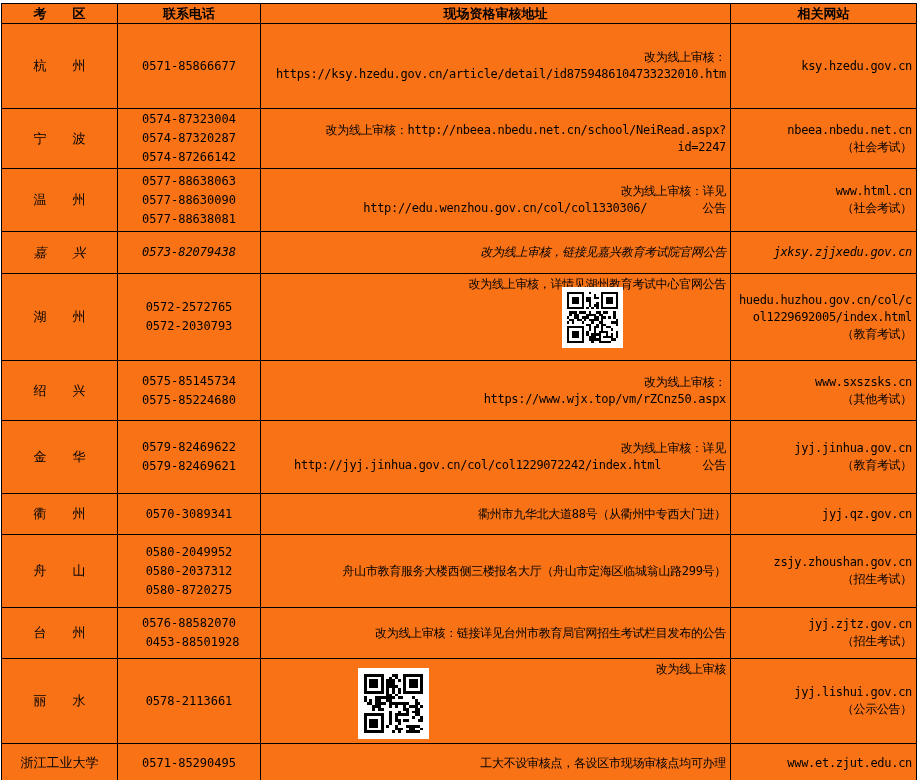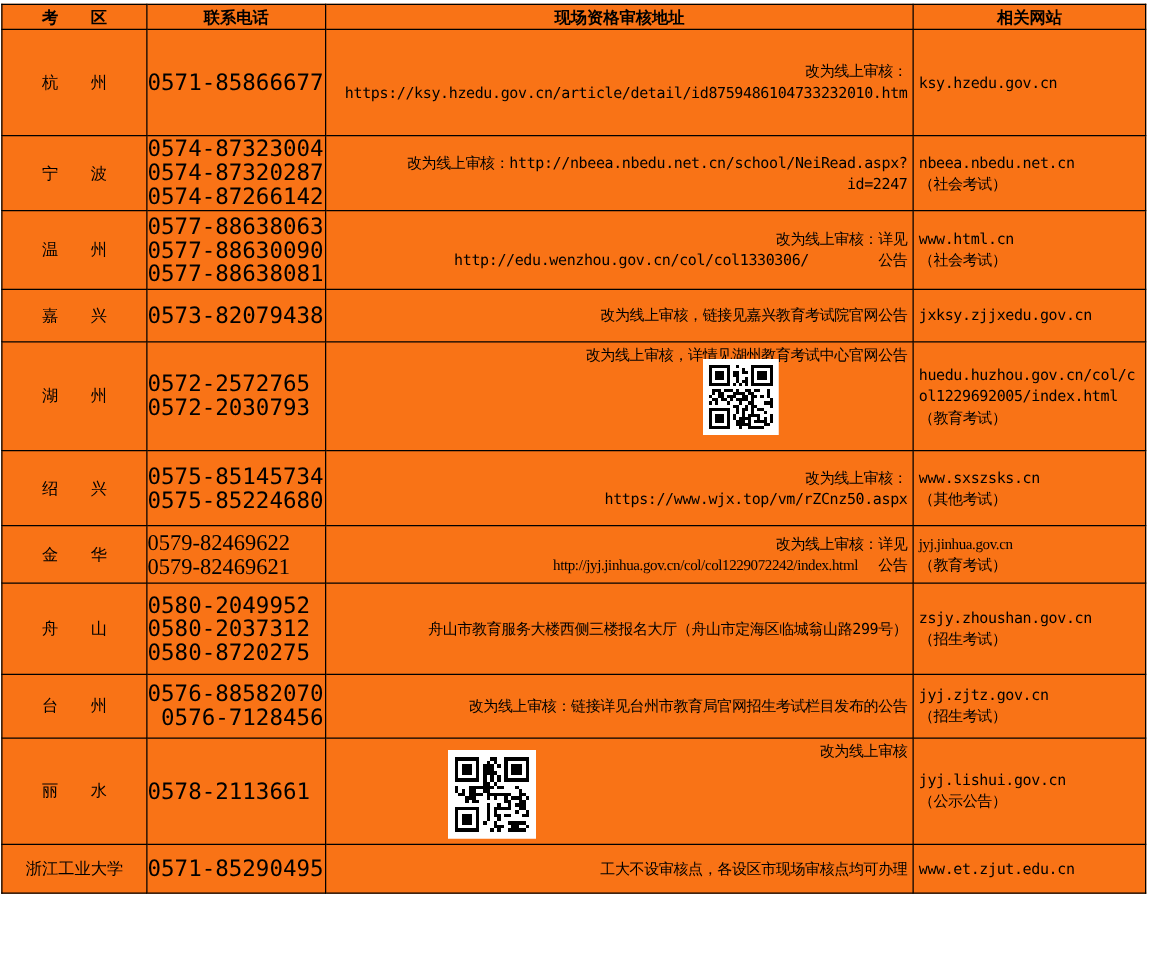--- a/index.html
+++ b/index.html
@@ -3,25 +3,25 @@
 <meta charset="utf-8">
 <style>
   html,body{margin:0;padding:0;background:#fff;}
   body{width:920px;height:780px;position:relative;overflow:hidden;
        font-family:"DejaVu Sans Mono","Liberation Sans",sans-serif;color:#000;}
   table{position:absolute;left:1px;top:3px;width:915px;
         border-collapse:collapse;table-layout:fixed;background:#f97316;}
   td,th{border:1px solid #000;padding:0;overflow:hidden;}
   th{font-size:13px;font-weight:bold;text-align:center;vertical-align:middle;}
   .c1{font-size:13px;text-align:center;vertical-align:middle;white-space:pre;}
-  .c2{font-size:18px;text-align:left;vertical-align:middle;white-space:pre;line-height:19px;}
+  .c2{font-size:12px;text-align:center;vertical-align:middle;white-space:pre;line-height:19px;}
   .c3{font-size:12px;vertical-align:middle;text-align:right;padding:2px 4px 2px 7px;
       letter-spacing:-0.3px;line-height:17px;position:relative;}
   .addr{white-space:pre-wrap;}
-  .c4{font-size:12px;text-align:left;vertical-align:middle;white-space:pre-line;
+  .c4{font-size:12px;text-align:right;vertical-align:middle;white-space:pre-line;
       line-height:17px;letter-spacing:-0.3px;word-break:break-all;padding:0 4px;}
   tr.vtop .c3{vertical-align:top;}
   .qr{position:absolute;display:block;}
 </style>
 </head>
 <body>
 
 <table>
   <colgroup>
     <col style="width:116px">
@@ -64,21 +64,21 @@
     <td class="c2">0577-88638063
 0577-88630090
 0577-88638081</td>
     <td class="c3">
           <div class="addr">改为线上审核：详见
 http://edu.wenzhou.gov.cn/col/col1330306/        公告</div>
         </td>
     <td class="c4">www.html.cn
 （社会考试）</td>
   </tr>
-      <tr style="height: 42px;">
+      <tr style="height: 42px; font-style: italic;">
     <td class="c1">嘉　　兴</td>
     <td class="c2">0573-82079438</td>
     <td class="c3">
           <div class="addr">改为线上审核，链接见嘉兴教育考试院官网公告</div>
         </td>
     <td class="c4">jxksy.zjjxedu.gov.cn</td>
   </tr>
       <tr class="vtop" style="height: 87px;">
     <td class="c1">湖　　州</td>
     <td class="c2">0572-2572765
@@ -228,46 +228,54 @@
     <td class="c1">绍　　兴</td>
     <td class="c2">0575-85145734
 0575-85224680</td>
     <td class="c3">
           <div class="addr">改为线上审核：
 https://www.wjx.top/vm/rZCnz50.aspx</div>
         </td>
     <td class="c4">www.sxszsks.cn
 （其他考试）</td>
   </tr>
-      <tr style="height: 46px; font-family: Liberation Serif, serif;">
+      <tr style="height: 73px;">
     <td class="c1">金　　华</td>
     <td class="c2">0579-82469622
 0579-82469621</td>
     <td class="c3">
           <div class="addr">改为线上审核：详见
 http://jyj.jinhua.gov.cn/col/col1229072242/index.html      公告</div>
         </td>
     <td class="c4">jyj.jinhua.gov.cn
 （教育考试）</td>
+  </tr>
+      <tr style="height: 41px;">
+    <td class="c1">衢　　州</td>
+    <td class="c2">0570-3089341</td>
+    <td class="c3">
+          <div class="addr">衢州市九华北大道88号（从衢州中专西大门进）</div>
+        </td>
+    <td class="c4">jyj.qz.gov.cn</td>
   </tr>
       <tr style="height: 73px;">
     <td class="c1">舟　　山</td>
     <td class="c2">0580-2049952
 0580-2037312
 0580-8720275</td>
     <td class="c3">
           <div class="addr">舟山市教育服务大楼西侧三楼报名大厅（舟山市定海区临城翁山路299号）</div>
         </td>
     <td class="c4">zsjy.zhoushan.gov.cn
 （招生考试）</td>
   </tr>
       <tr style="height: 51px;">
     <td class="c1">台　　州</td>
     <td class="c2">0576-88582070
- 0576-71284568</td>
+ 0453-88501928</td>
     <td class="c3">
           <div class="addr">改为线上审核：链接详见台州市教育局官网招生考试栏目发布的公告</div>
         </td>
     <td class="c4">jyj.zjtz.gov.cn
 （招生考试）</td>
   </tr>
       <tr class="vtop" style="height: 85px;">
     <td class="c1">丽　　水</td>
     <td class="c2">0578-2113661</td>
     <td class="c3">

